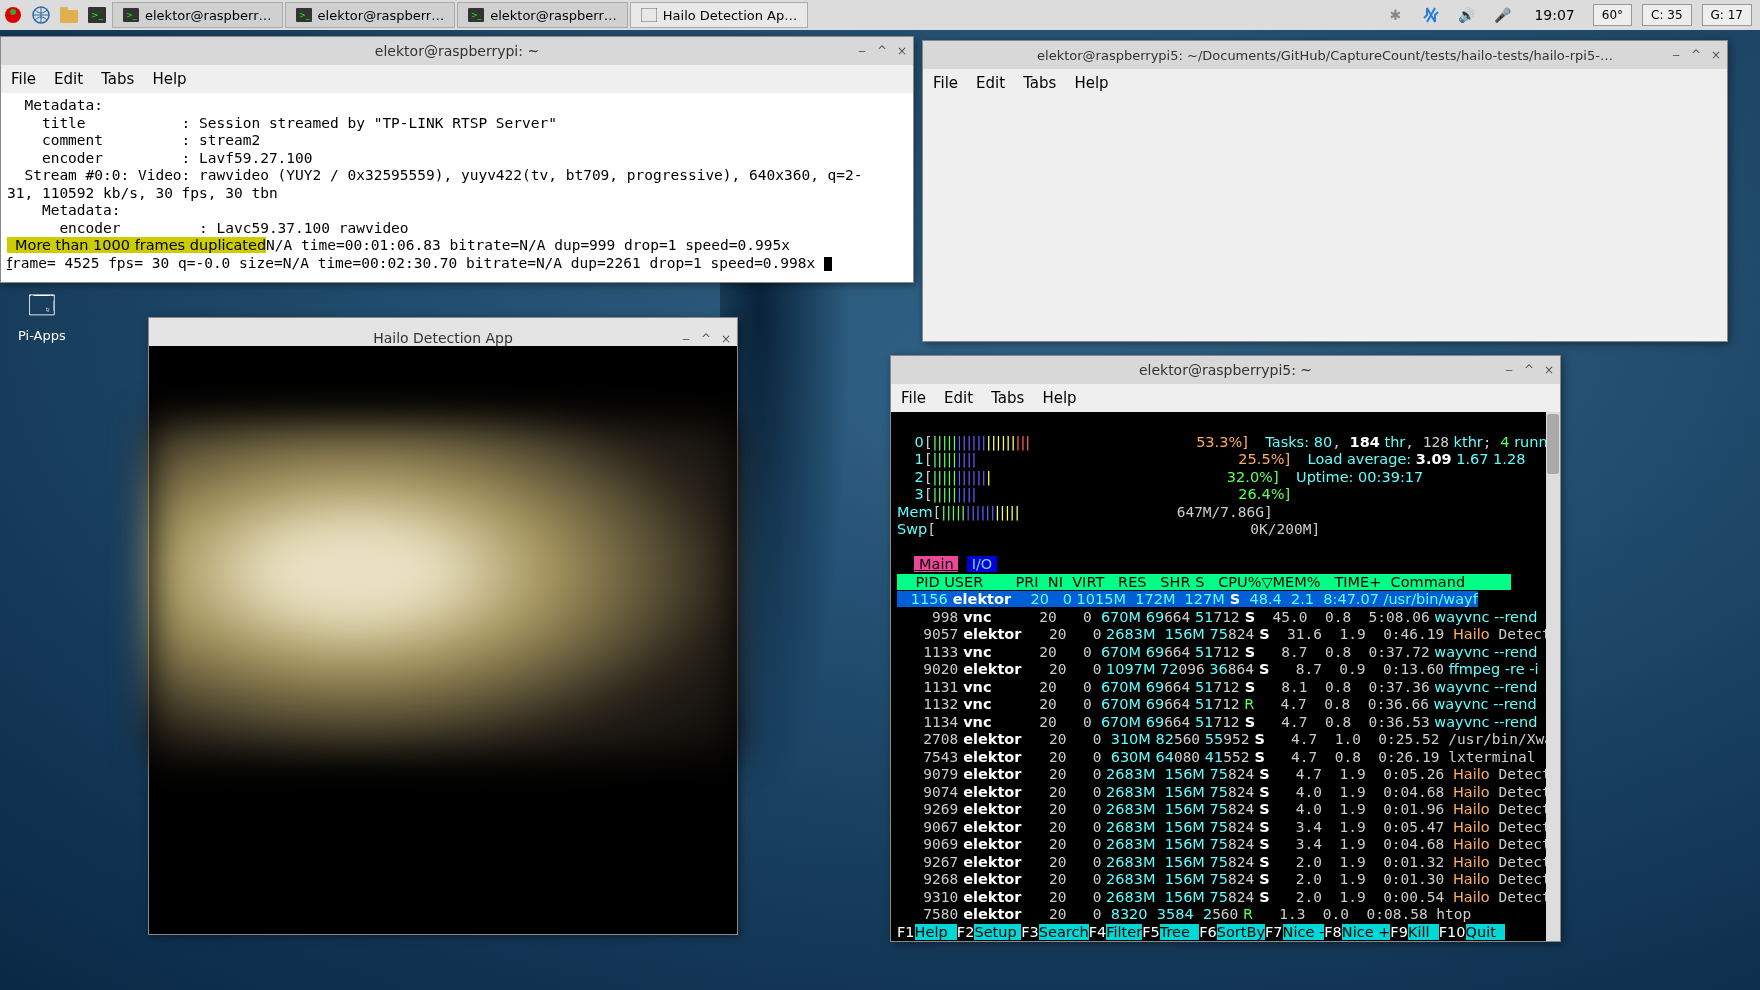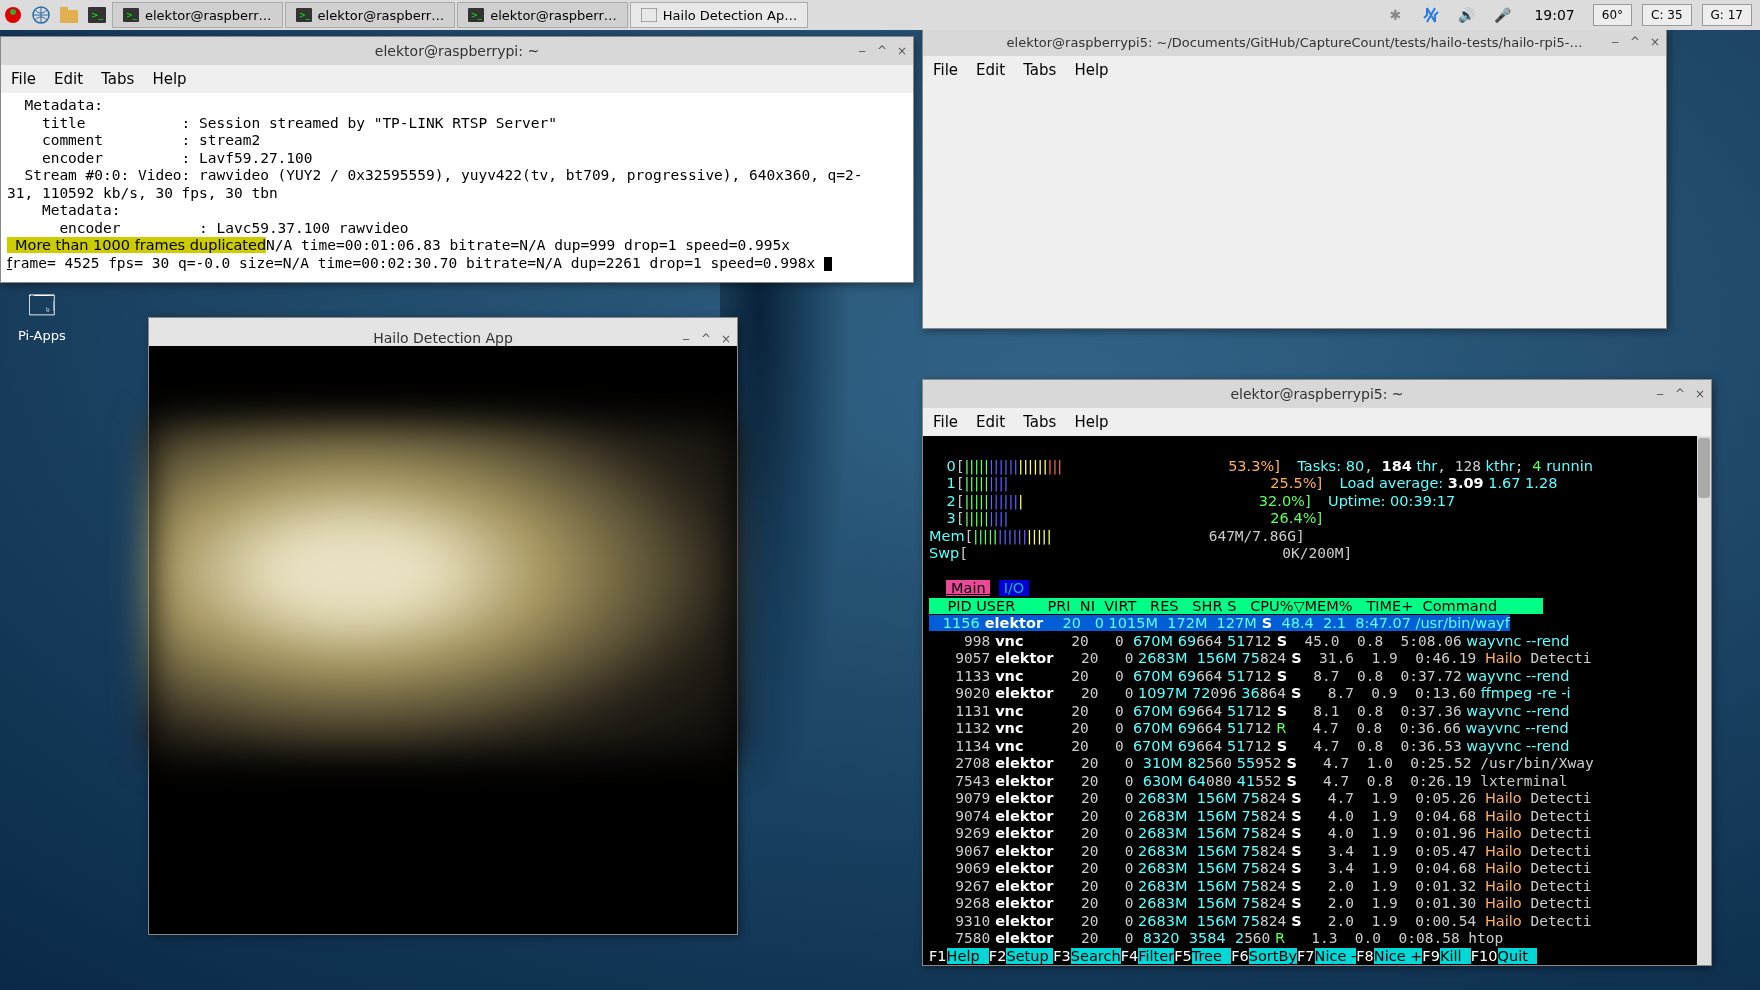--- a/index.html
+++ b/index.html
@@ -22,21 +22,21 @@
 .menubar span { cursor:default; }
 .terminal { flex:1; background: #fff; padding: 4px 6px; font-family: "DejaVu Sans Mono", monospace; font-size: 14.5px; line-height: 17.5px; color: #000; white-space: pre; overflow:hidden; position:relative;}
 .hl-yellow { background: #cccc00; color: #000; padding-left: 8px; }
 .cursor-blk { background:#000; display:inline-block; width:8px; height:14px; vertical-align:middle;}
 .cursor-box { display:inline-block; width:8px; height:14px; border:1px solid #333; vertical-align:middle; margin-top:2px;}
 .htop { flex:1; background:#000; font-family:"DejaVu Sans Mono",monospace; font-size:14.5px; line-height:17.5px; color:#ccc; white-space:pre; overflow:hidden;}
 .cy{color:#5fffff;} .gr{color:#5fff5f;} .rd{color:#ff5f5f;} .bl{color:#5f5fff;} .or{color:#ffaf5f;} .ye{color:#ffff5f;}
 .htop-hdr{background:#00ff87;color:#000;}
 .htop-sel{background:#005fd7;color:#5fffff;}
 .htop-main{background:#ec4899;color:#000;text-decoration:underline;}
-.htop-io{background:#0000d7;color:#14b8a6;}
+.htop-io{background:#0000d7;color:#7dd3fc;}
 .htop-fn{background:#00d7d7;color:#000;}
 .htop-fnkey{color:#fff;}
 .htop .wh{color:#fff;font-weight:bold;}
 .detect-win .titlebar{background:#e4e4e4;align-items:flex-end;}
 .detect-body{flex:1;background:#000;display:flex;flex-direction:column;}
 .detect-img{flex:0 0 auto;height:335px;margin-top:75px;background:radial-gradient(ellipse at 35% 45%,#e8e0c0 15%,#a89860 35%,#252018 70%,#0a0806);filter:blur(18px);}
 .desktop-icon{position:absolute;top:290px;left:18px;color:#fff;font-size:13px;text-align:center;}
 .scrollbar-v{position:absolute;right:0;top:0;bottom:0;width:14px;background:#ddd;}
 .scrollbar-v .thumb{position:absolute;left:1px;right:1px;top:2px;height:90px;background:#aaa;border-radius:3px;}
 svg{display:block;}
@@ -153,21 +153,21 @@
     comment         : stream2
     encoder         : Lavf59.27.100
   Stream #0:0: Video: rawvideo (YUY2 / 0x32595559), yuyv422(tv, bt709, progressive), 640x360, q=2-
 31, 110592 kb/s, 30 fps, 30 tbn
     Metadata:
       encoder         : Lavc59.37.100 rawvideo
 <span class="hl-yellow">More than 1000 frames duplicated</span>N/A time=00:01:06.83 bitrate=N/A dup=999 drop=1 speed=0.995x
 <span style="text-decoration:underline">f</span>rame= 4525 fps= 30 q=-0.0 size=N/A time=00:02:30.70 bitrate=N/A dup=2261 drop=1 speed=0.998x <span class="cursor-blk"></span></div>
 </div>
 
-<div class="window" style="top:27px;left:922px;width:745px;height:302px;">
+<div class="window" style="top:40px;left:922px;width:806px;height:302px;">
  <div class="titlebar">
   <span style="font-size:13px;">elektor@raspberrypi5: ~/Documents/GitHub/CaptureCount/tests/hailo-tests/hailo-rpi5-…</span>
   <div class="controls">
    <span class="ctrl">‒</span>
    <span class="ctrl">^</span>
    <span class="ctrl">×</span>
   </div>
  </div>
  <div class="menubar">
   <span>File</span>
@@ -184,21 +184,21 @@
    <span class="ctrl">‒</span>
    <span class="ctrl">^</span>
    <span class="ctrl">×</span>
   </div>
  </div>
  <div class="detect-body">
   <div class="detect-img"></div>
  </div>
 </div>
 
-<div class="window" style="top:355px;left:922px;width:790px;height:587px;margin-top:24px;">
+<div class="window" style="top:355px;left:890px;width:671px;height:587px;">
  <div class="titlebar">
   <span>elektor@raspberrypi5: ~</span>
   <div class="controls">
    <span class="ctrl">‒</span>
    <span class="ctrl">^</span>
    <span class="ctrl">×</span>
   </div>
  </div>
  <div class="menubar">
   <span>File</span>

